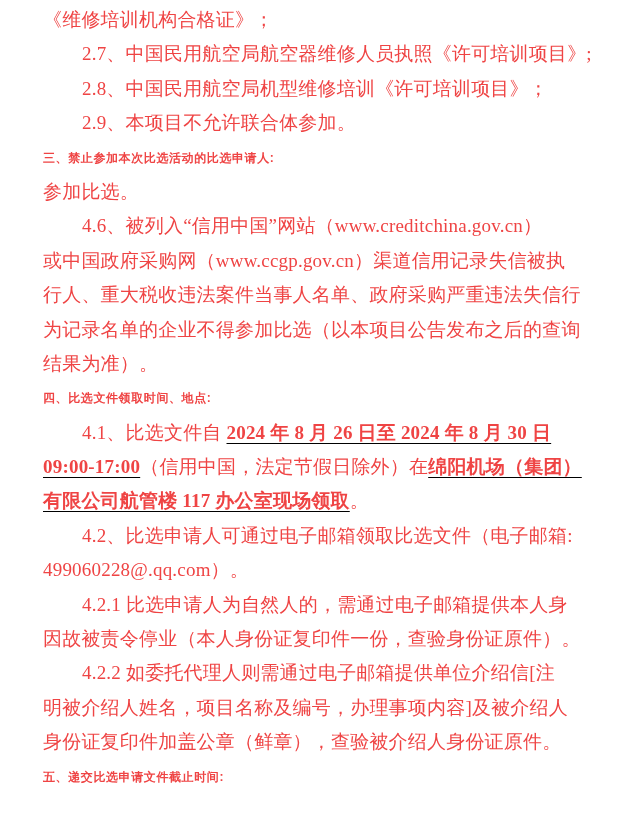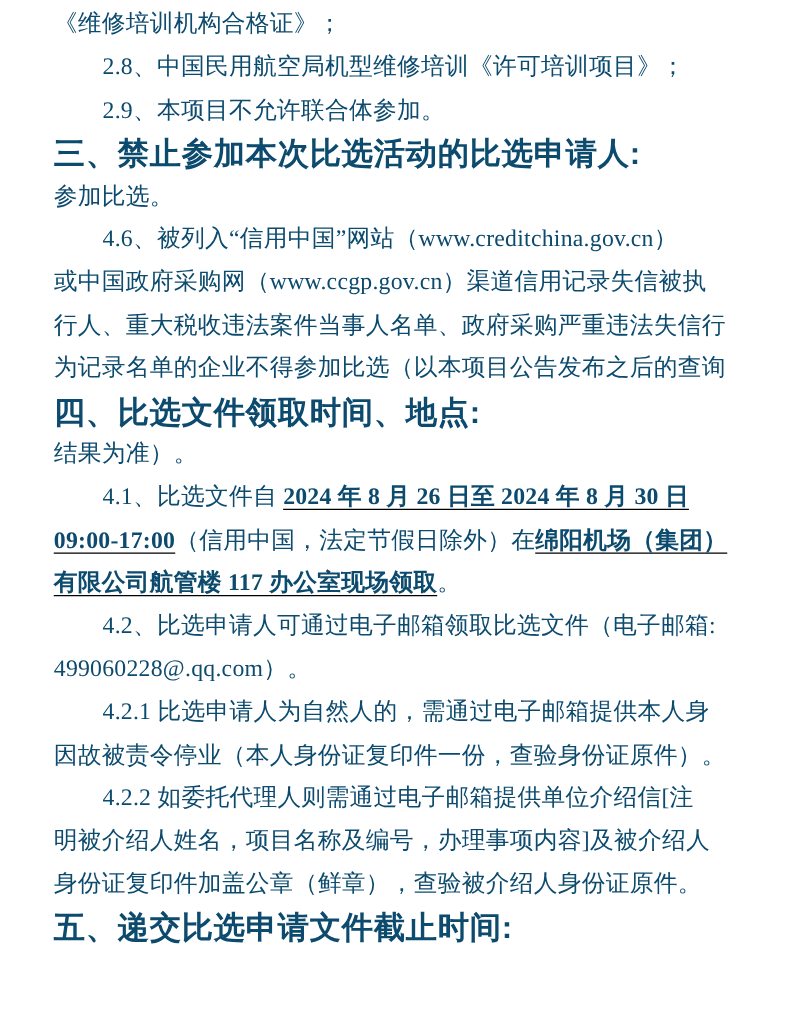--- a/index.html
+++ b/index.html
@@ -6,68 +6,69 @@
     margin: 0;
     padding: 0;
     background: #ffffff;
   }
   .page {
     position: relative;
     box-sizing: border-box;
     width: 633px;
     height: 829px;
     background: #ffffff;
-    color: #0c4a6e;
+    color: #ef4444;
     padding: 3px 40px 0 43px;
     overflow: hidden;
     font-family: "Liberation Serif", "DejaVu Serif", serif;
   }
   .doc-body {
     width: 100%;
   }
   .line {
     height: 34.4px;
     line-height: 34.4px;
     font-size: 19px;
     white-space: nowrap;
     letter-spacing: 0.2px;
   }
   .line.indent {
     padding-left: 39px;
   }
   .line.heading {
     font-family: "Liberation Sans", "DejaVu Sans", sans-serif;
     font-weight: bold;
-    font-size: 25px;
+    font-size: 12px;
     letter-spacing: 0.6px;
   }
   .u {
     text-decoration: underline;
     text-underline-offset: 4px;
     text-decoration-thickness: 1px;
     text-decoration-color: #000000;
     font-weight: bold;
   }
 </style>
 </head>
 <body>
 
 <div class="page">
   <div class="doc-body">
       <div class="line"><span>《维修培训机构合格证》；</span></div>
+      <div class="line indent"><span>2.7、中国民用航空局航空器维修人员执照《许可培训项目》;</span></div>
       <div class="line indent"><span>2.8、中国民用航空局机型维修培训《许可培训项目》；</span></div>
       <div class="line indent"><span>2.9、本项目不允许联合体参加。</span></div>
       <div class="line heading"><span>三、禁止参加本次比选活动的比选申请人:</span></div>
       <div class="line"><span>参加比选。</span></div>
       <div class="line indent"><span>4.6、被列入“信用中国”网站（www.creditchina.gov.cn）</span></div>
       <div class="line"><span>或中国政府采购网（www.ccgp.gov.cn）渠道信用记录失信被执</span></div>
       <div class="line"><span>行人、重大税收违法案件当事人名单、政府采购严重违法失信行</span></div>
       <div class="line"><span>为记录名单的企业不得参加比选（以本项目公告发布之后的查询</span></div>
+      <div class="line"><span>结果为准）。</span></div>
       <div class="line heading"><span>四、比选文件领取时间、地点:</span></div>
-      <div class="line"><span>结果为准）。</span></div>
       <div class="line indent"><span>4.1、比选文件自 </span><span class="u">2024 年 8 月 26 日至 2024 年 8 月 30 日</span></div>
       <div class="line"><span class="u">09:00-17:00</span><span>（信用中国，法定节假日除外）在</span><span class="u">绵阳机场（集团）</span></div>
       <div class="line"><span class="u">有限公司航管楼 117 办公室现场领取</span><span>。</span></div>
       <div class="line indent"><span>4.2、比选申请人可通过电子邮箱领取比选文件（电子邮箱:</span></div>
       <div class="line"><span>499060228@.qq.com）。</span></div>
       <div class="line indent"><span>4.2.1 比选申请人为自然人的，需通过电子邮箱提供本人身</span></div>
       <div class="line"><span>因故被责令停业（本人身份证复印件一份，查验身份证原件）。</span></div>
       <div class="line indent"><span>4.2.2 如委托代理人则需通过电子邮箱提供单位介绍信[注</span></div>
       <div class="line"><span>明被介绍人姓名，项目名称及编号，办理事项内容]及被介绍人</span></div>
       <div class="line"><span>身份证复印件加盖公章（鲜章），查验被介绍人身份证原件。</span></div>

